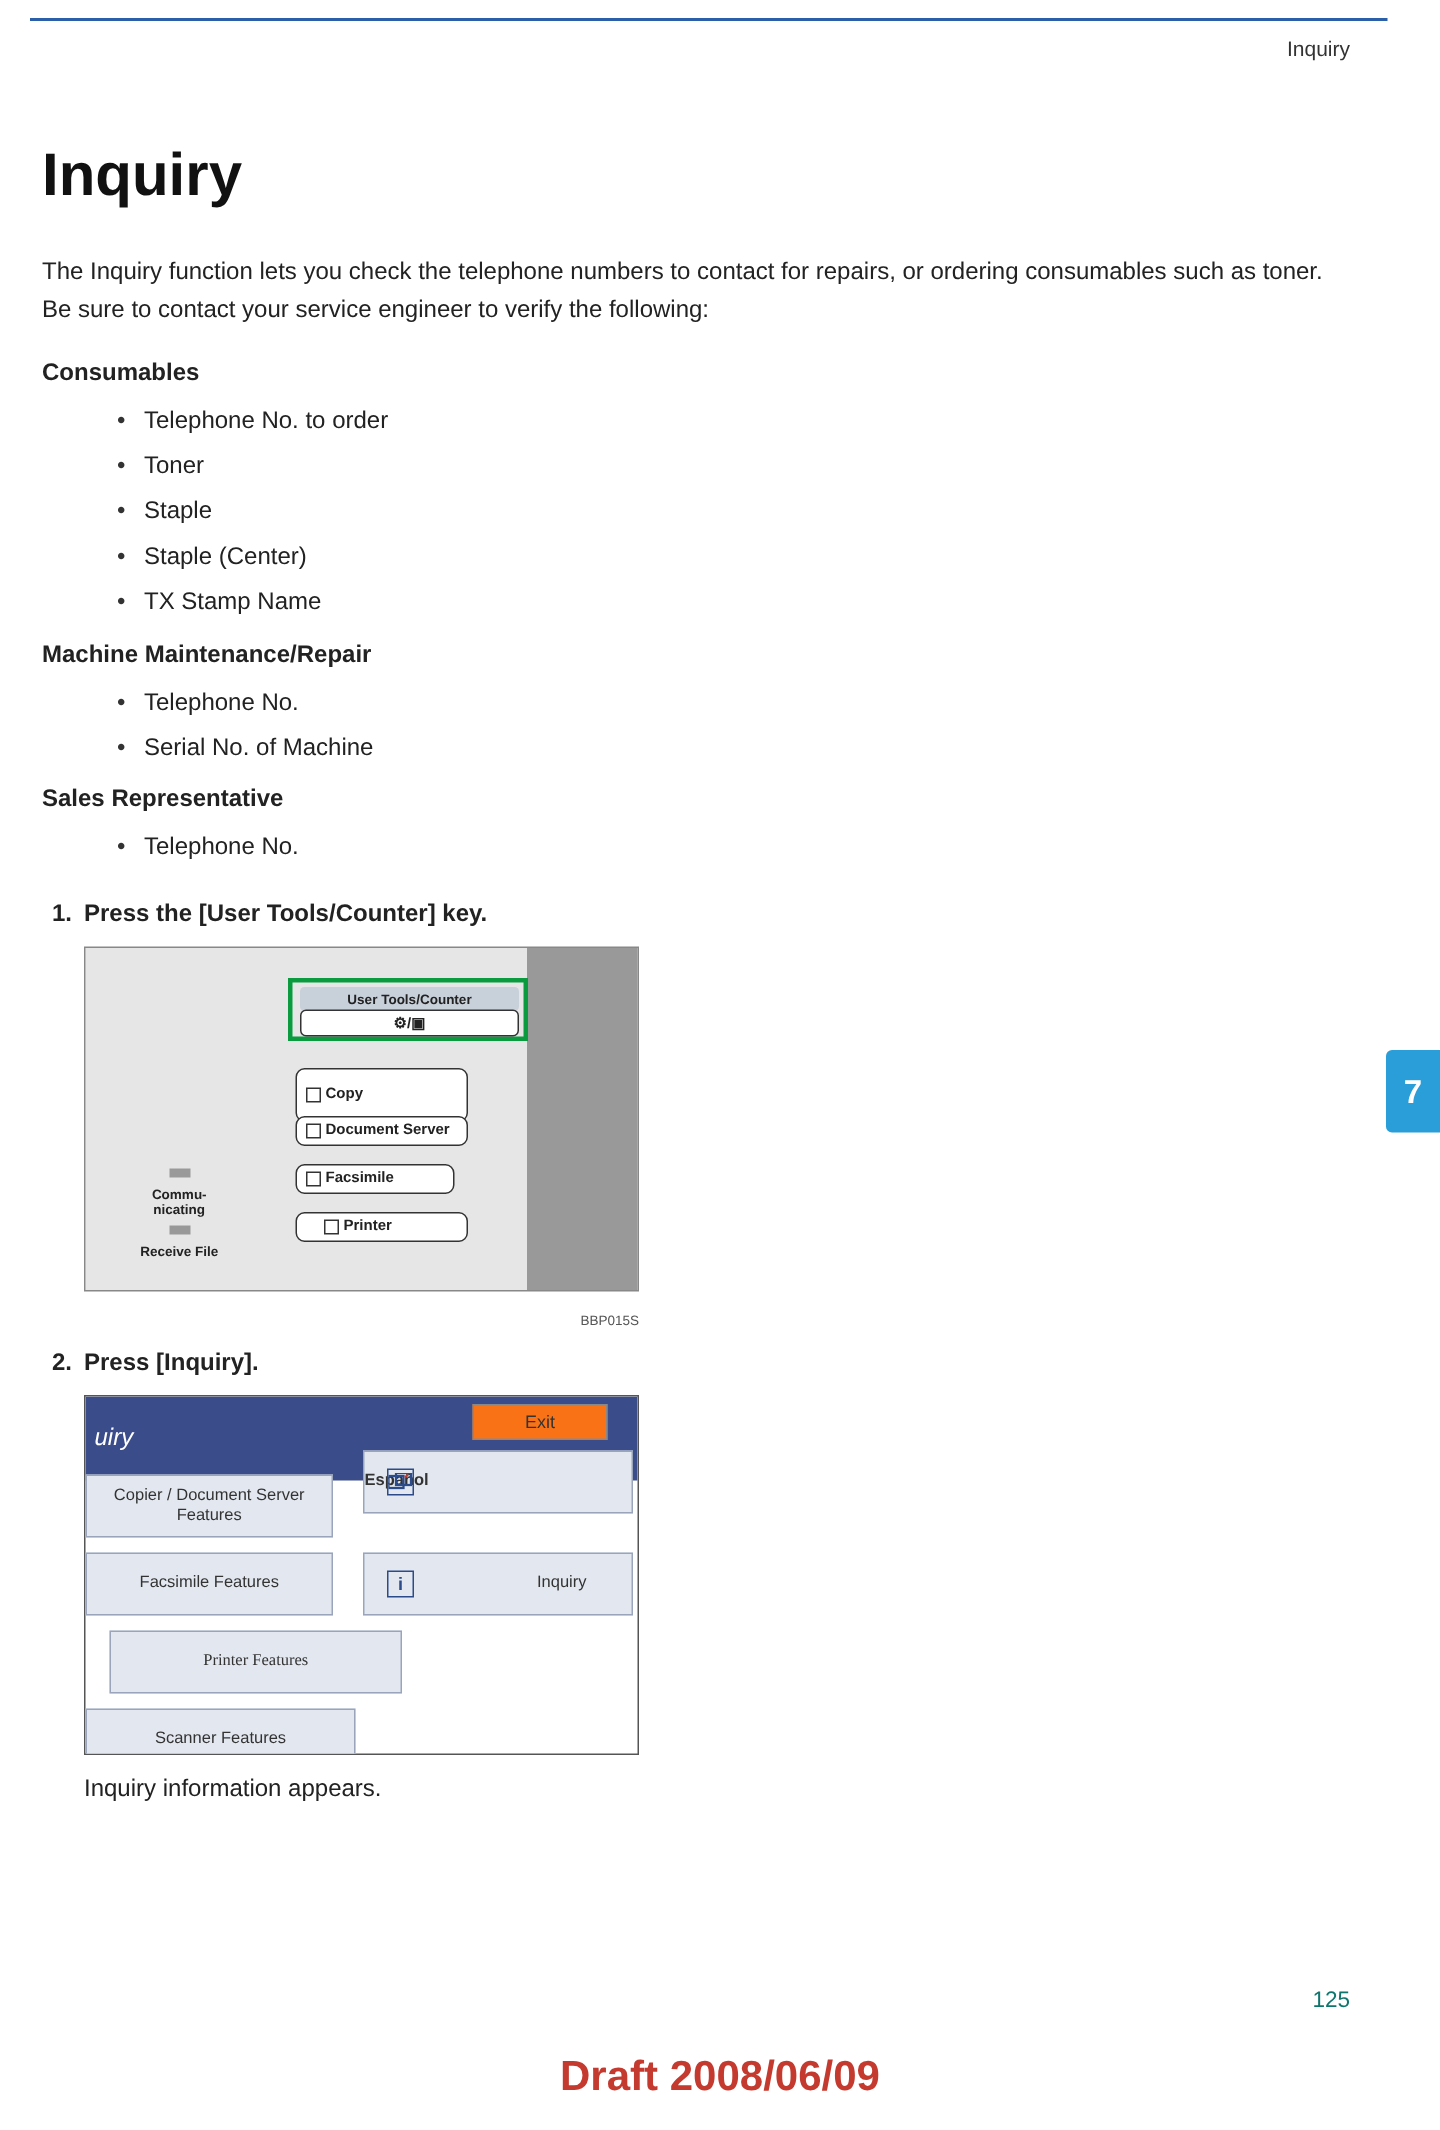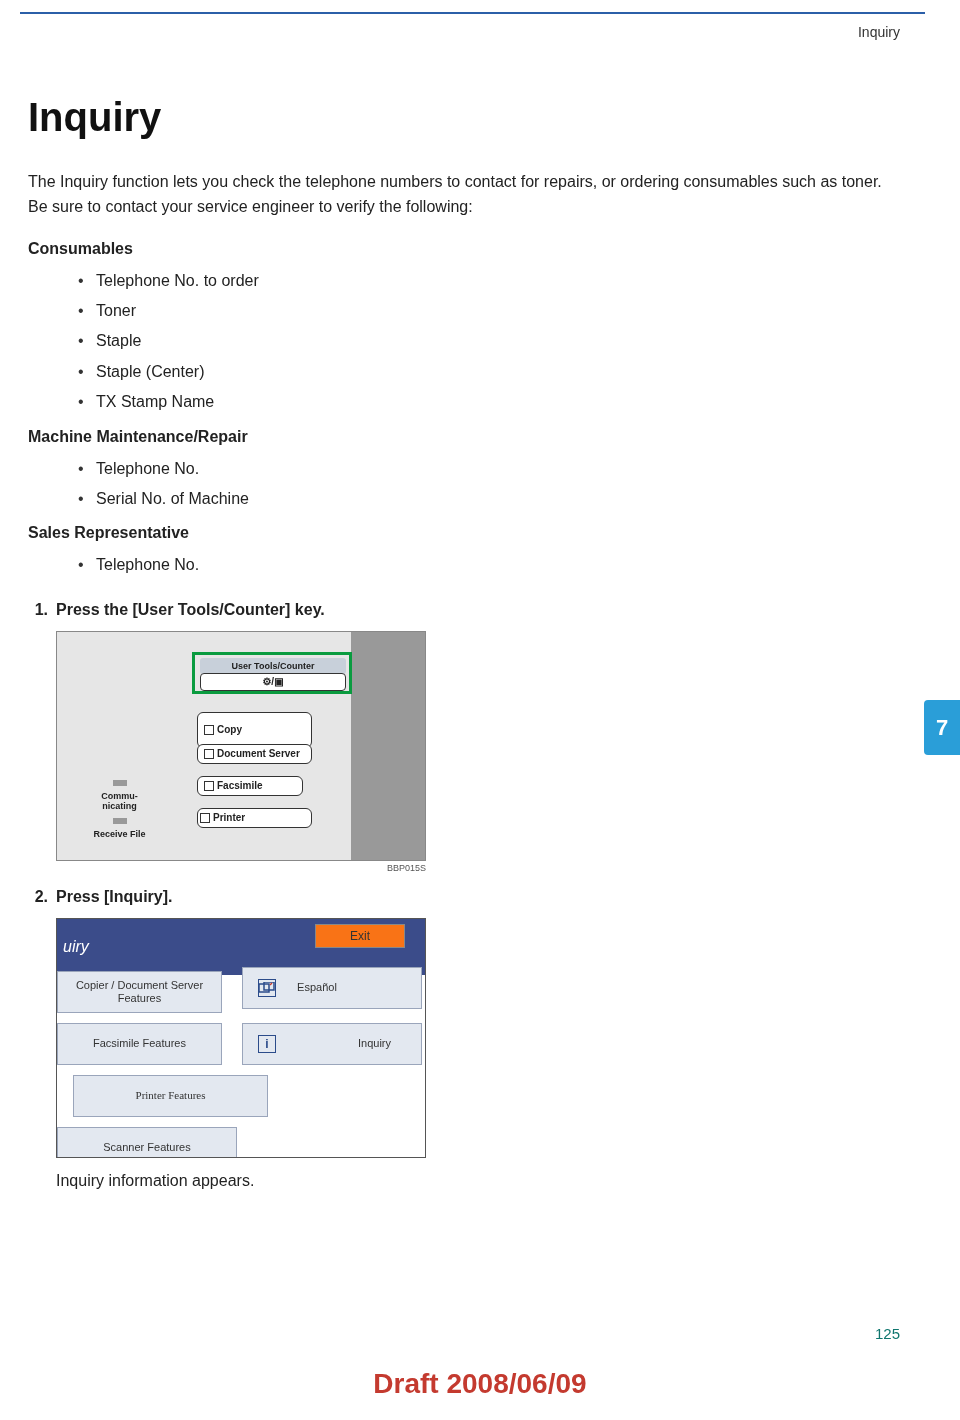--- a/index.html
+++ b/index.html
@@ -99,21 +99,21 @@
     height: 230px;
     background: linear-gradient(to right, #e6e6e6 0%, #e6e6e6 80%, #999 80%, #999 100%);
     position: relative;
     overflow: hidden;
   }
   .figure-caption {
     font-size: 9px;
     text-align: right;
     width: 370px;
     color: #555;
-    margin-top: 2px;
+    margin-top: 14px;
     margin-bottom: 10px;
   }
   
   .panel-btn {
     position: absolute;
     background: #fff;
     border: 1.5px solid #333;
     border-radius: 6px;
     font-size: 10px;
     font-weight: bold;
@@ -301,21 +301,21 @@
             <span>Copy</span>
           </div>
           <div class="panel-btn" style="left:140px; top:112px; width:115px; height:20px; justify-content:flex-start; padding-left:6px;">
             <span class="ico"></span>
             <span>Document Server</span>
           </div>
           <div class="panel-btn" style="left:140px; top:144px; width:106px; height:20px; justify-content:flex-start; padding-left:6px;">
             <span class="ico"></span>
             <span>Facsimile</span>
           </div>
-          <div class="panel-btn" style="left:140px; top:176px; width:115px; height:20px; justify-content:flex-start; padding-left:2px;">
+          <div class="panel-btn" style="left:140px; top:176px; width:115px; height:20px; justify-content:flex-start; padding-left:18px;">
             <span class="ico"></span>
             <span>Printer</span>
           </div>
           <div class="status-block">
             <span class="led"></span>
             <div class="lbl">Commu-</div>
             <div class="lbl">nicating</div>
             <span class="led"></span>
             <div class="lbl">Receive File</div>
           </div>
@@ -344,21 +344,21 @@
           <div class="fig2-btn" style="left:0; top:104px; width:165px; height:42px;">
             <span>Facsimile Features</span>
           </div>
           <div class="fig2-btn" style="left:16px; top:156px; width:195px; height:42px;font-family:Liberation Serif, serif;">
             <span>Printer Features</span>
           </div>
           <div class="fig2-btn" style="left:0; top:208px; width:180px; height:42px;">
             <span>Scanner Features</span>
           </div>
 
-          <div class="fig2-btn" style="left:185px; top:48px; width:180px; height:42px; justify-content:center; padding-right:30px;">
+          <div class="fig2-btn" style="left:185px; top:36px; width:180px; height:42px; justify-content:flex-start; padding-right:30px;font-weight:bold;">
             <span class="ico2">
               <svg width="16" height="12" viewBox="0 0 16 12">
                   <rect x="0" y="2" width="10" height="8" fill="none" stroke="#2b4b8a" stroke-width="1.5"></rect>
                   <rect x="5" y="0" width="10" height="8" fill="none" stroke="#2b4b8a" stroke-width="1.5"></rect>
                   <path d="M11 3 L13 1" stroke="#c43a2f" stroke-width="1.5"></path>
                 </svg>
             </span>
             <span>Español</span>
           </div>
           <div class="fig2-btn" style="left:185px; top:104px; width:180px; height:42px; justify-content:flex-end; padding-right:30px;">

